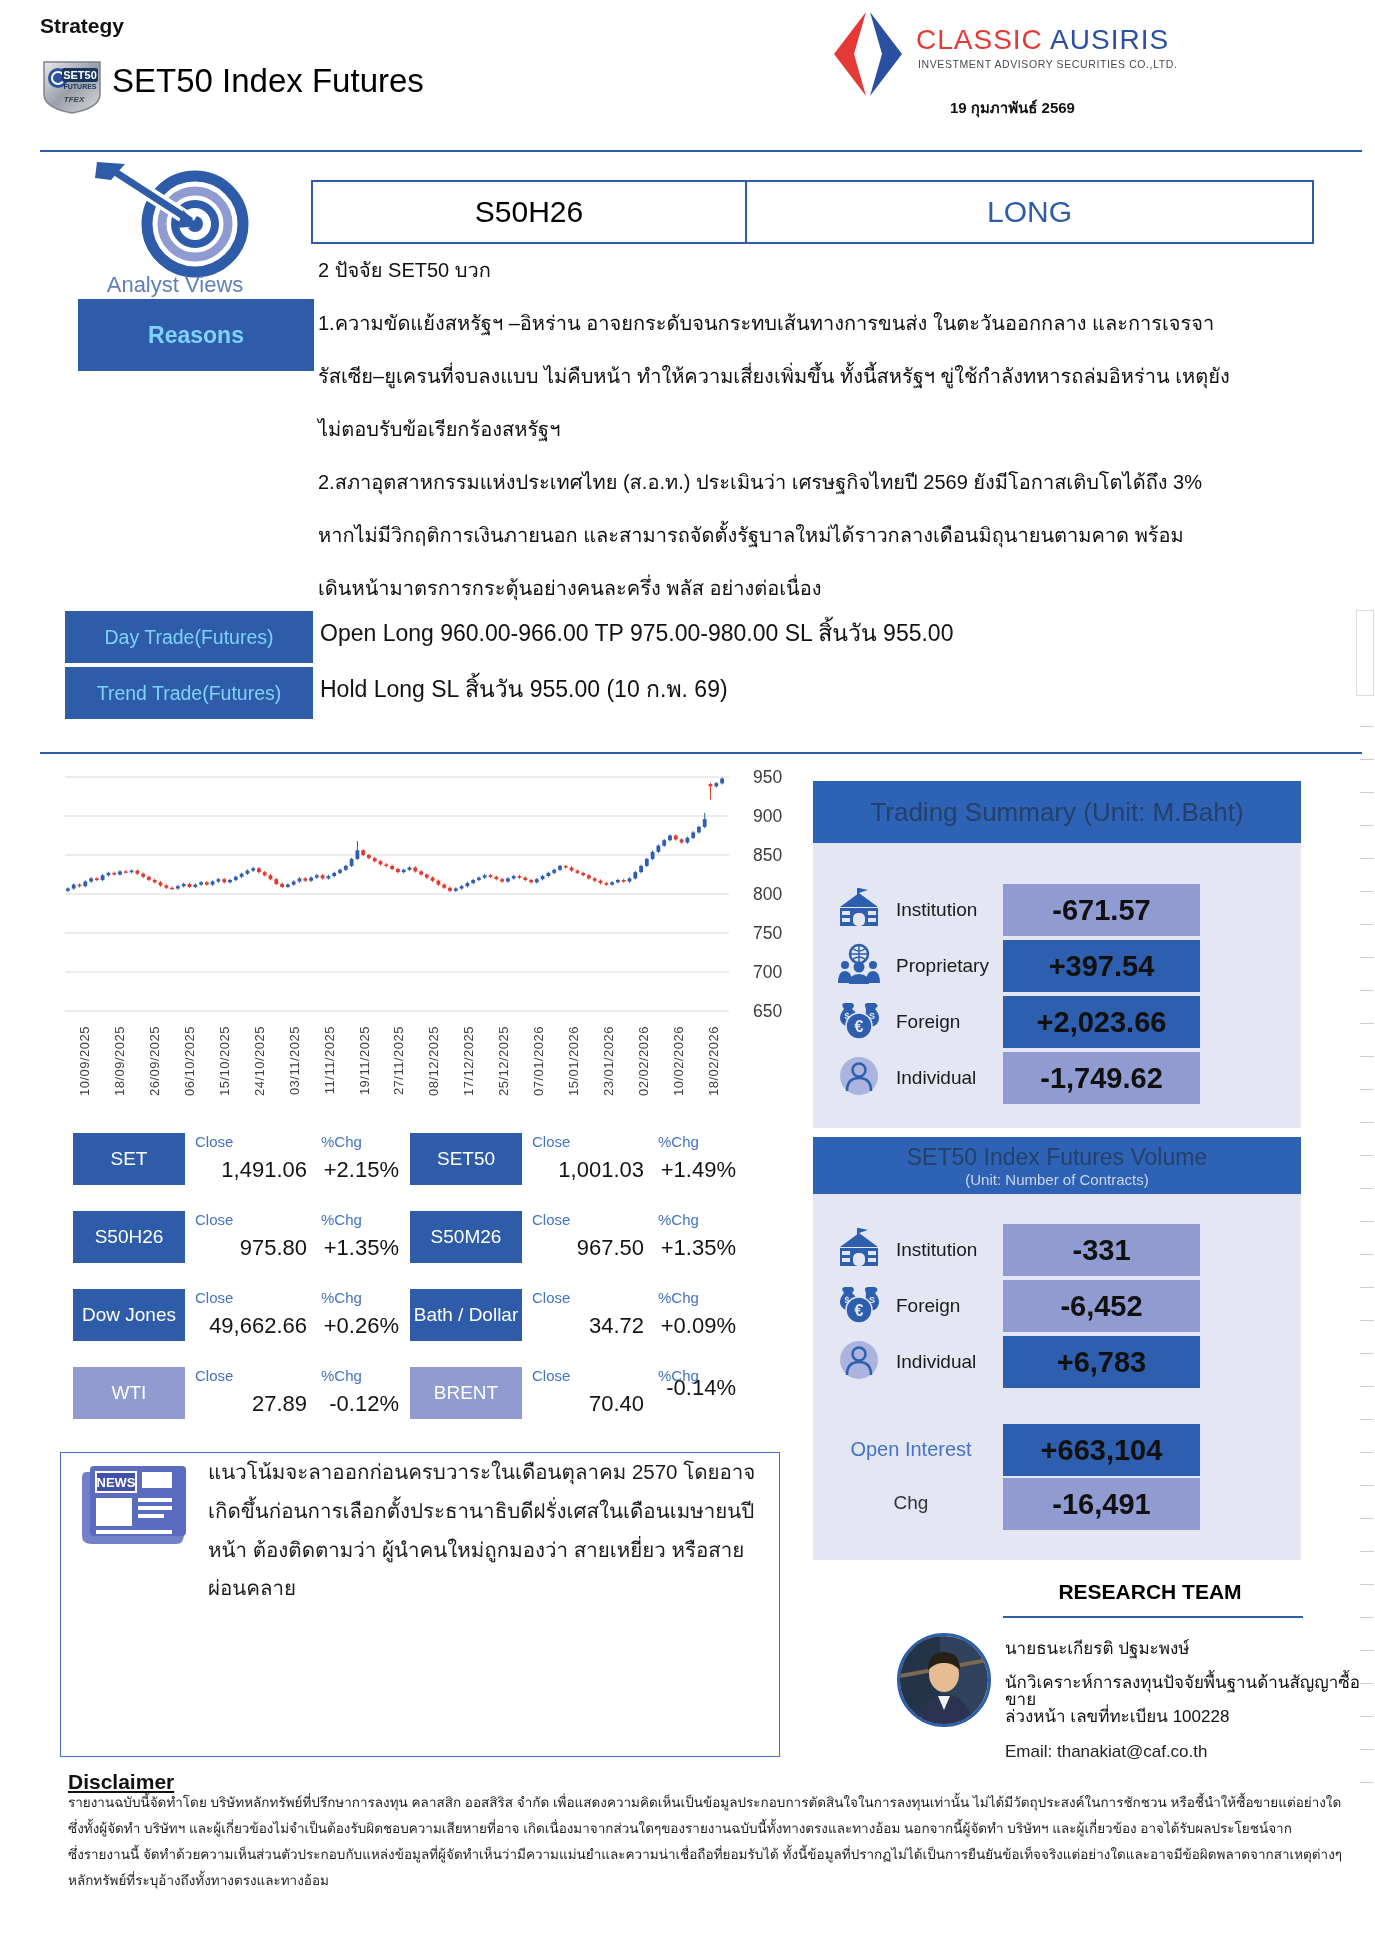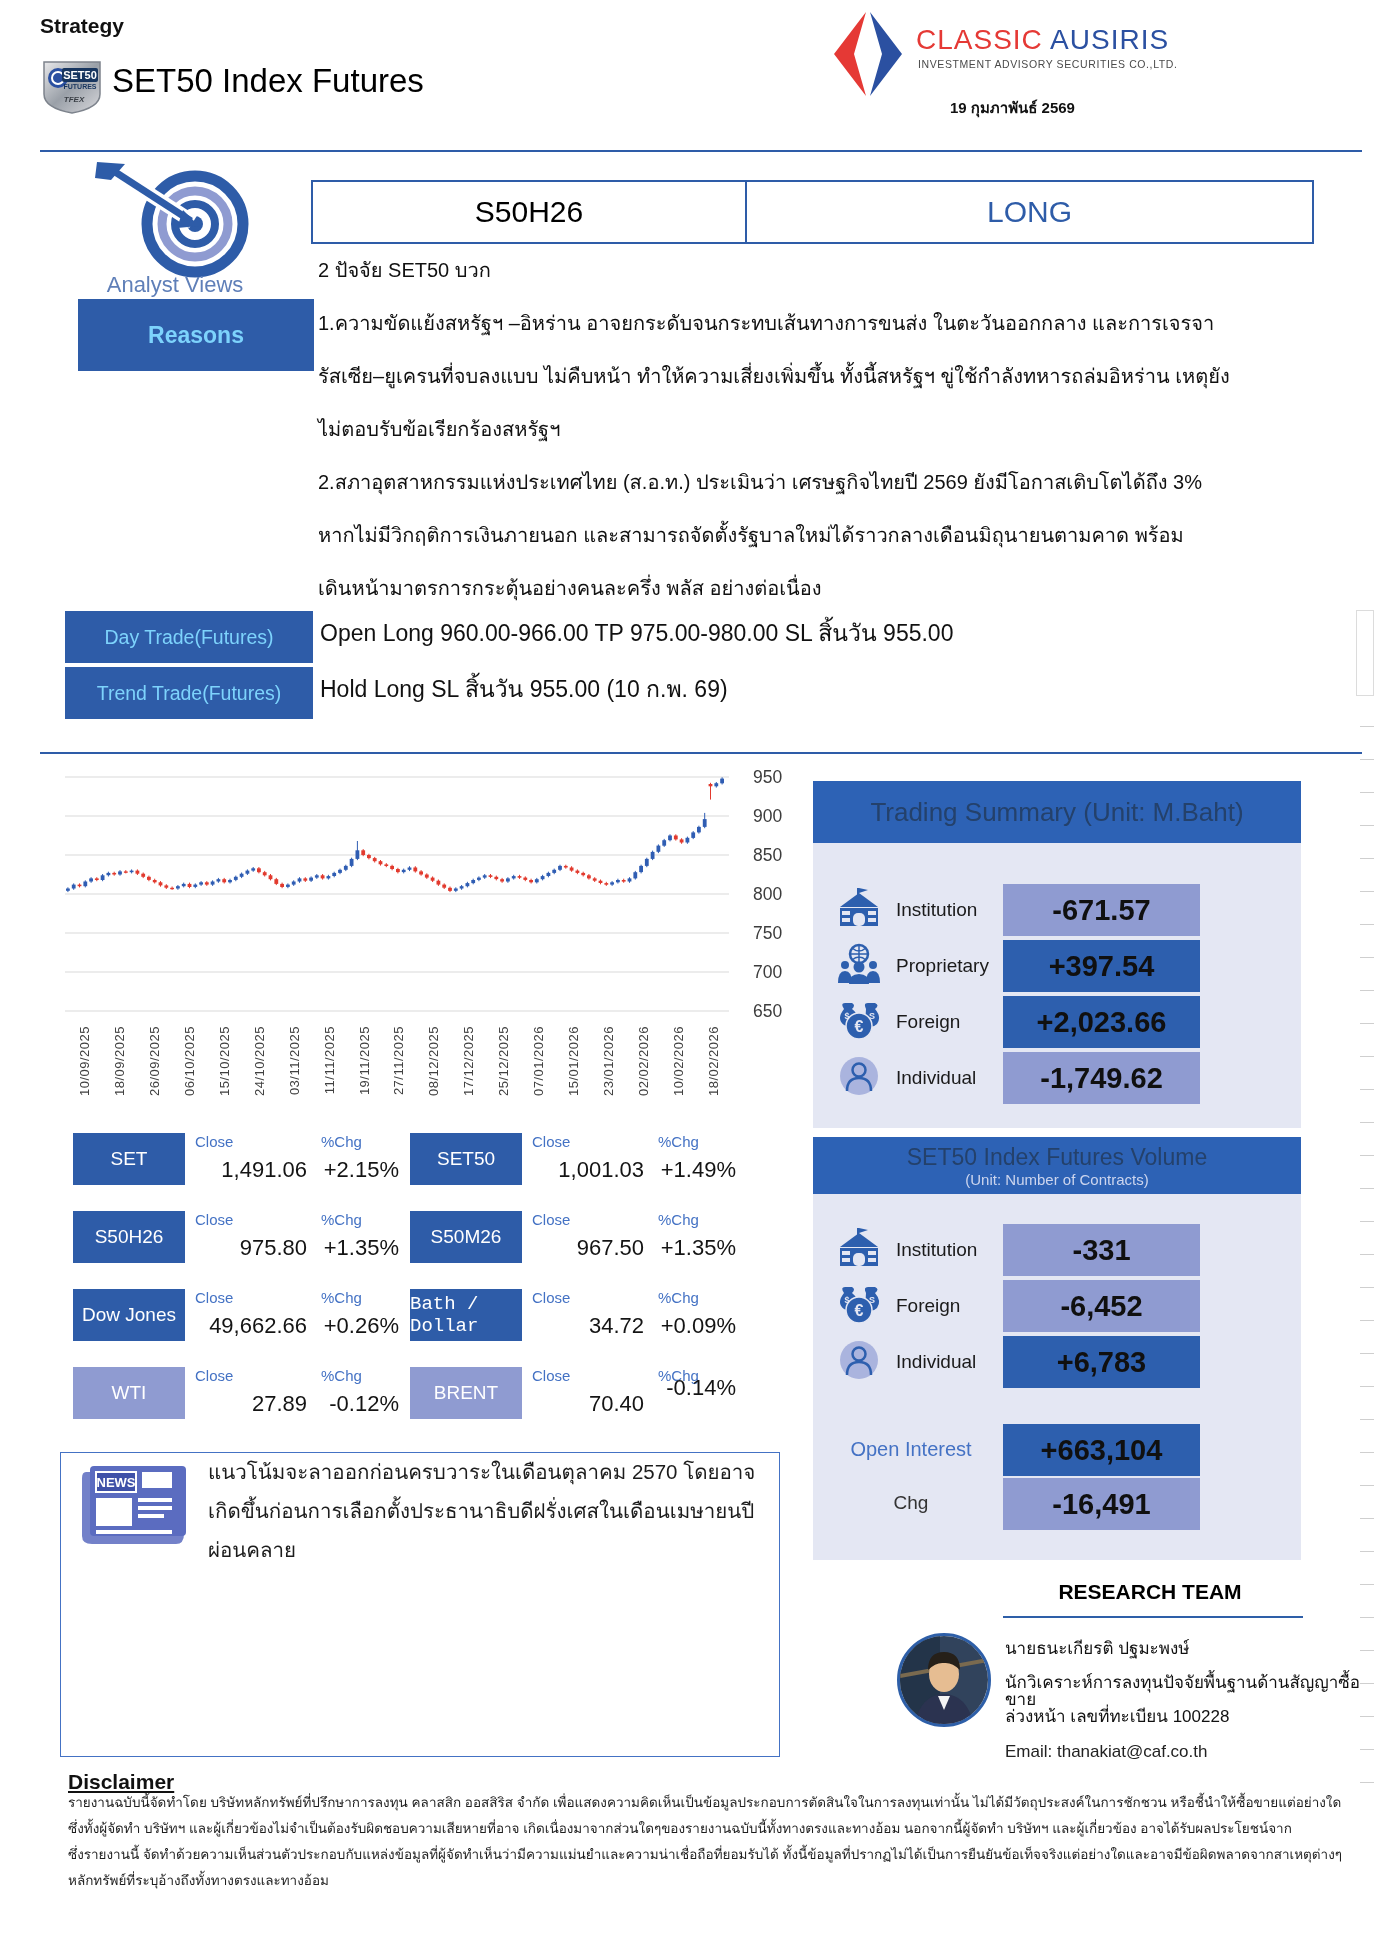--- a/index.html
+++ b/index.html
@@ -461,21 +461,21 @@
         <div class="tile-val" style="position:absolute;left:244px;top:24px;width:82px;">+1.35%</div>
       </div>
       <div class="abs" style="left: 73px; top: 1289px; width: 330px; height: 56px;">
         <div class="tile-name dark" style="position:absolute;left:0;top:0;width:112px;height:52px;">Dow Jones</div>
         <div class="tiny-lab" style="position:absolute;left:122px;top:0;">Close</div>
         <div class="tile-val" style="position:absolute;left:112px;top:24px;width:122px;">49,662.66</div>
         <div class="tiny-lab" style="position:absolute;left:248px;top:0;" data_bind="market_tiles.chg_label">%Chg</div>
         <div class="tile-val" style="position:absolute;left:244px;top:24px;width:82px;">+0.26%</div>
       </div>
       <div class="abs" style="left: 410px; top: 1289px; width: 330px; height: 56px;">
-        <div class="tile-name dark" style="position:absolute;left:0;top:0;width:112px;height:52px;font-family:Liberation Mono, monospace;">Bath / Dollar</div>
+        <div class="tile-name dark" style="position:absolute;left:0;top:0;width:112px;height:52px;">Bath / Dollar</div>
         <div class="tiny-lab" style="position:absolute;left:122px;top:0;">Close</div>
         <div class="tile-val" style="position:absolute;left:112px;top:24px;width:122px;">34.72</div>
         <div class="tiny-lab" style="position:absolute;left:248px;top:0;" data_bind="market_tiles.chg_label">%Chg</div>
         <div class="tile-val" style="position:absolute;left:244px;top:24px;width:82px;">+0.09%</div>
       </div>
       <div class="abs" style="left: 73px; top: 1367px; width: 330px; height: 56px;">
         <div class="tile-name light" style="position:absolute;left:0;top:0;width:112px;height:52px;">WTI</div>
         <div class="tiny-lab" style="position:absolute;left:122px;top:0;">Close</div>
         <div class="tile-val" style="position:absolute;left:112px;top:24px;width:122px;">27.89</div>
         <div class="tiny-lab" style="position:absolute;left:248px;top:0;" data_bind="market_tiles.chg_label">%Chg</div>
@@ -548,20 +548,21 @@
       <rect x="16" y="40" width="36" height="28" fill="#fff"></rect>
       <rect x="58" y="40" width="34" height="4" fill="#fff"></rect>
       <rect x="58" y="48" width="34" height="4" fill="#fff"></rect>
       <rect x="58" y="56" width="26" height="4" fill="#fff"></rect>
       <rect x="16" y="72" width="76" height="4" fill="#fff"></rect>
     </svg>
   </div>
   <div class="abs" style="left:208px;top:1462px;width:560px;" id="news-lines">
       <div class="news-line thai">แนวโน้มจะลาออกก่อนครบวาระในเดือนตุลาคม 2570 โดยอาจ</div>
       <div class="news-line thai">เกิดขึ้นก่อนการเลือกตั้งประธานาธิบดีฝรั่งเศสในเดือนเมษายนปี</div>
+      <div class="news-line thai">หน้า ต้องติดตามว่า ผู้นำคนใหม่ถูกมองว่า สายเหยี่ยว หรือสาย</div>
       <div class="news-line thai">ผ่อนคลาย</div>
     </div>
 
   <div class="abs" style="left:960px;top:1580px;width:380px;text-align:center;font-size:21px;font-weight:700;color:#000;">RESEARCH TEAM</div>
   <div class="abs" style="left:1003px;top:1616px;width:300px;height:2px;background:#2e5fa8;"></div>
   <div class="abs" style="left:897px;top:1633px;width:94px;height:94px;border-radius:50%;border:3px solid #2e5fa8;overflow:hidden;box-sizing:border-box;">
     <svg width="88" height="88" viewBox="0 0 88 88">
       <rect width="88" height="88" fill="#31435c"></rect>
       <rect x="0" y="0" width="40" height="88" fill="#233449"></rect>
       <line x1="0" y1="40" x2="88" y2="24" stroke="#7a6a4f" stroke-width="4"></line>

